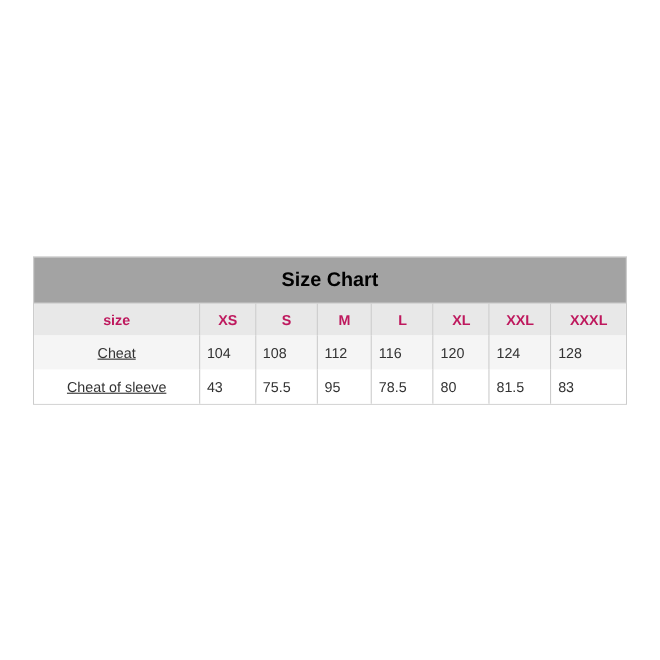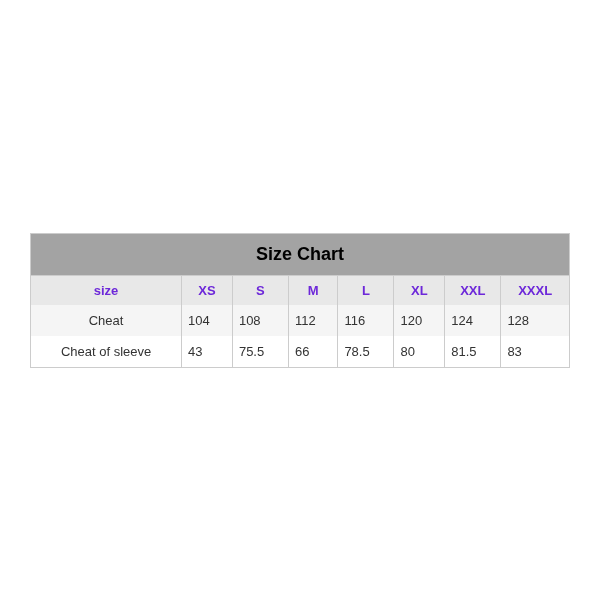--- a/index.html
+++ b/index.html
@@ -40,21 +40,21 @@
 
     thead tr {
       background: #e8e8e8;
     }
 
     thead th {
       padding: 7px 6px;
       text-align: center;
       font-weight: bold;
       border-right: 1px solid #cccccc;
-      color: #6d28d9;
+      color: #be185d;
     }
 
     thead th:last-child {
       border-right: none;
     }
 
     tbody tr:nth-child(odd) {
       background: #f5f5f5;
     }
 
@@ -68,20 +68,21 @@
       color: #333;
     }
 
     tbody td:last-child {
       border-right: none;
     }
 
     tbody td:first-child {
       font-weight: normal;
       text-align: center;
+      text-decoration: underline;
     }
   </style>
 </head>
 <body>
 
 <div class="table-wrapper">
   <div class="table-title">Size Chart</div>
   <table>
     <thead>
       <tr>
@@ -105,21 +106,21 @@
           <td>112</td>
           <td>116</td>
           <td>120</td>
           <td>124</td>
           <td>128</td>
         </tr>
         <tr>
           <td>Cheat of sleeve</td>
           <td>43</td>
           <td>75.5</td>
-          <td>66</td>
+          <td>95</td>
           <td>78.5</td>
           <td>80</td>
           <td>81.5</td>
           <td>83</td>
         </tr>
       </tbody>
   </table>
 </div>
 
 </body></html>

